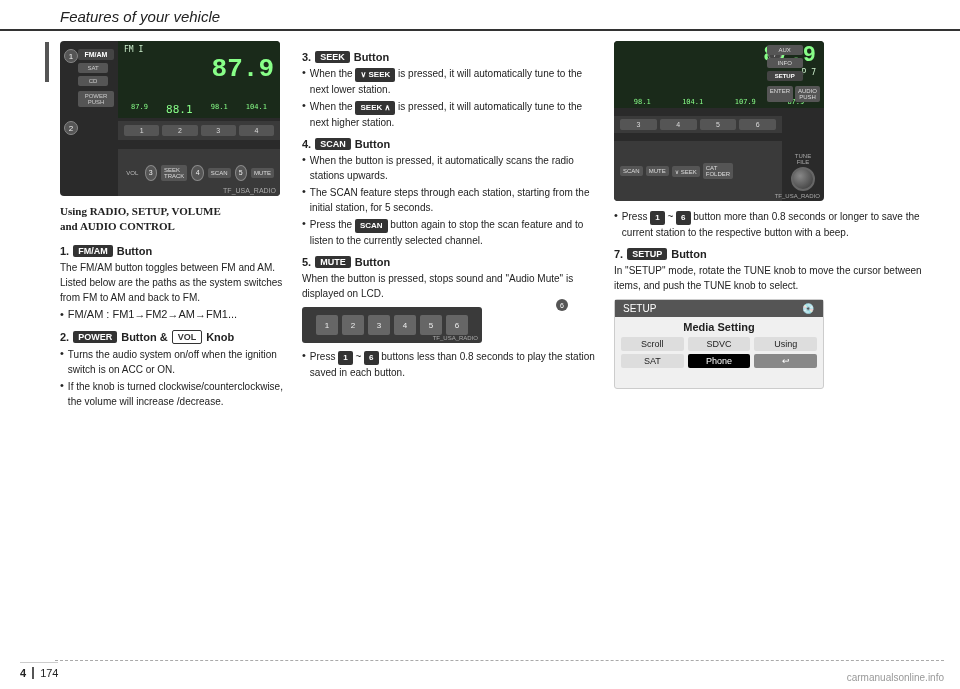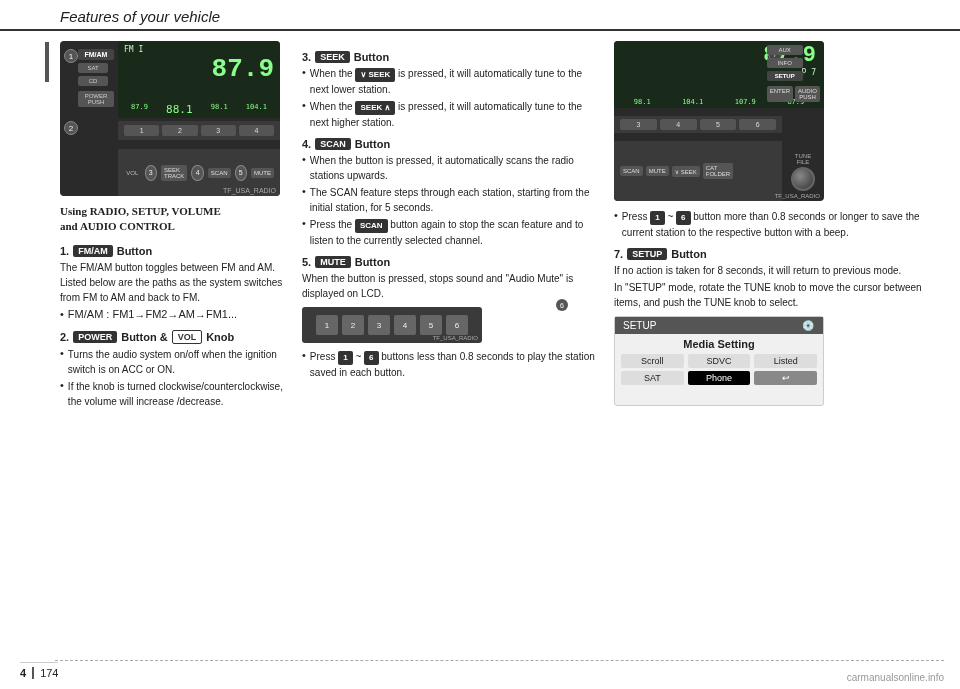--- a/index.html
+++ b/index.html
@@ -465,34 +465,33 @@
     <div class="bullet-item">
       <span class="bullet">•</span>
       <span class="section-text">Press <span class="btn-badge" style="font-size:8px;">1</span> ~ <span class="btn-badge" style="font-size:8px;">6</span> button more than 0.8 seconds or longer to save the current station to the respective button with a beep.</span>
     </div>
 
     <div class="section-head" style="margin-top:8px;">
       <span>7.</span>
       <span class="btn-badge">SETUP</span>
       <span>Button</span>
     </div>
-    <div class="section-text">If no action is taken for 8 seconds, it will return to previous mode.</div>
     <div class="section-text" style="margin-top:2px;">In "SETUP" mode, rotate the TUNE knob to move the cursor between items, and push the TUNE knob to select.</div>
 
     <div class="setup-img">
       <div class="setup-header">
         <span>SETUP</span>
         <span>💿</span>
       </div>
       <div class="setup-body">
         <div class="setup-title">Media Setting</div>
         <div class="setup-row">
           <div class="setup-cell">Scroll</div>
           <div class="setup-cell">SDVC</div>
-          <div class="setup-cell">Listed</div>
+          <div class="setup-cell">Using</div>
         </div>
         <div class="setup-row">
           <div class="setup-cell">SAT</div>
           <div class="setup-cell highlight">Phone</div>
           <div class="setup-cell back">↩</div>
         </div>
       </div>
     </div>
   </div>
 

